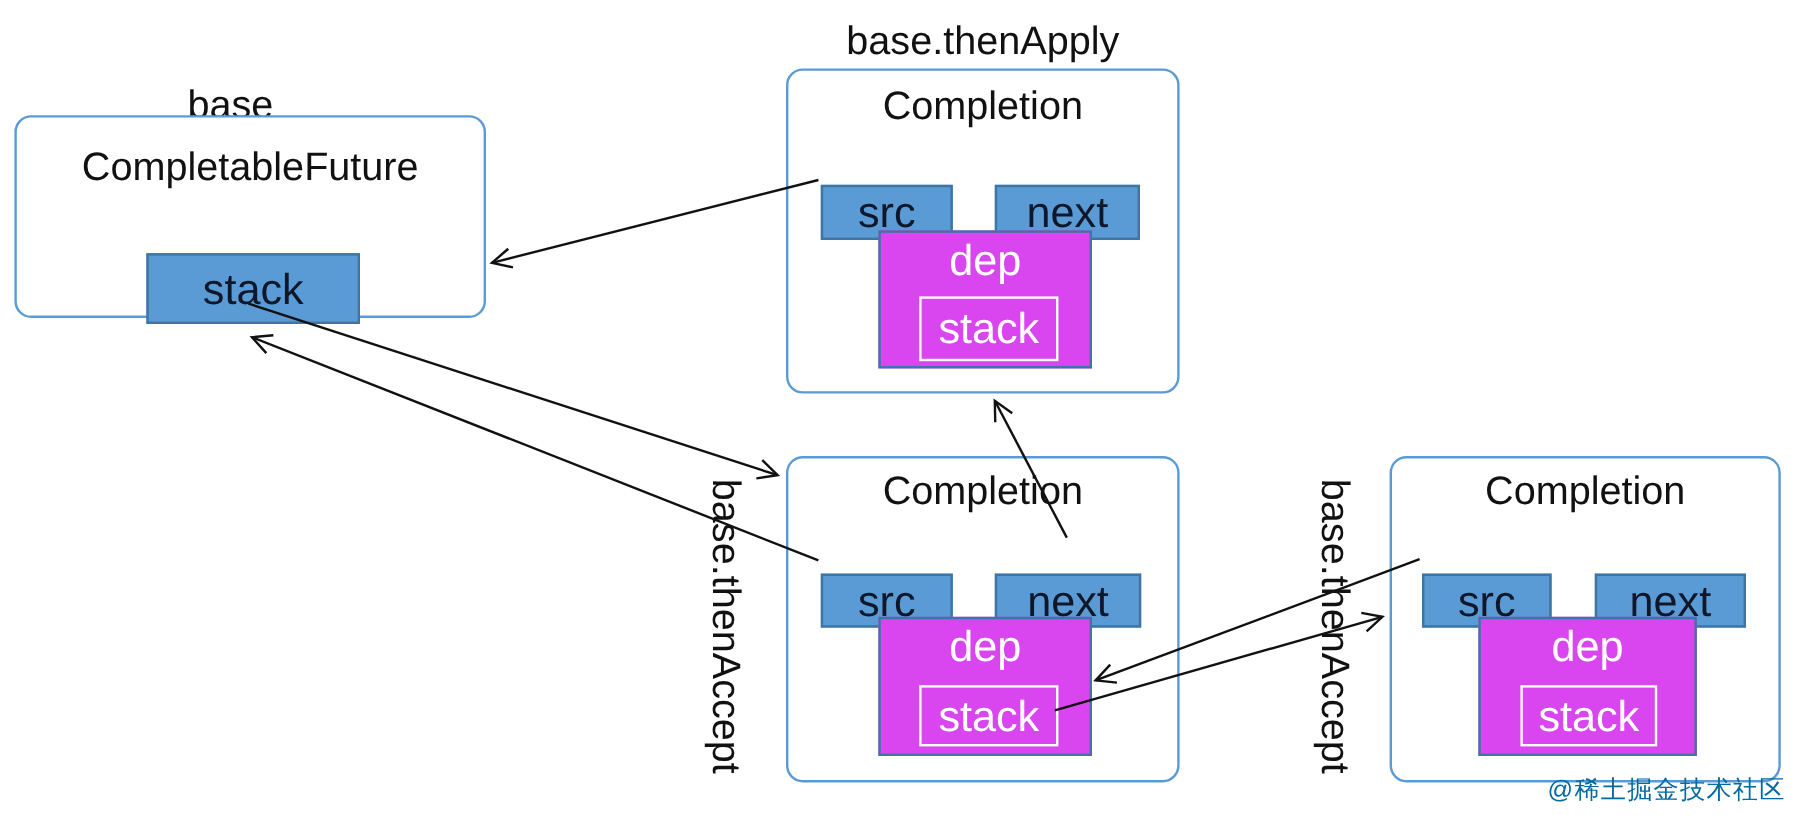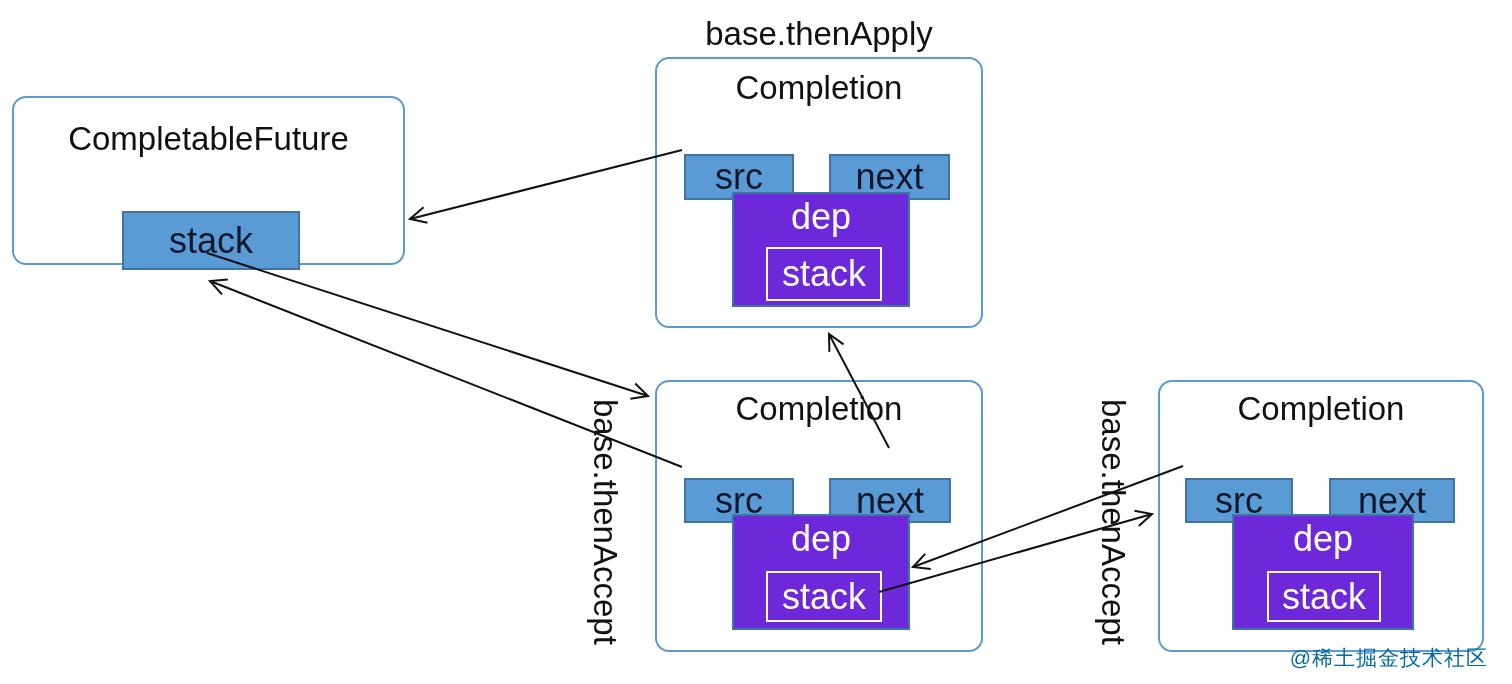--- a/index.html
+++ b/index.html
@@ -62,21 +62,21 @@
     border: 2px solid #3f74a3;
     color: #0f172a;
     font-size: 36px;
     display: flex;
     align-items: center;
     justify-content: center;
     margin-top: 28px;
   }
   .dep-box {
     position: absolute;
-    background: #6d28d9;
+    background: #d946ef;
     border: 2px solid #3f74a3;
     text-decoration: underline;
   }
   .dep-label {
     position: absolute;
     top: 2px;
     left: 0;
     width: 100%;
     text-align: center;
     color: #ffffff;
@@ -109,20 +109,21 @@
     color: #0369a1;
     z-index: 11;
     white-space: nowrap;
   }
 </style>
 </head>
 <body>
 
 <div class="canvas">
 
+  <div class="float-title" style="left:12px; top:56px; width:360px;">base</div>
 
   <div class="node" style="left:12px; top:96px; width:393px; height:169px; border-radius:14px;">
     <div class="node-title" style="top:22px;">CompletableFuture</div>
     <div class="field" style="left:108px; top:85px; width:178px; height:59px;">stack</div>
   </div>
 
   <div class="float-title" style="left:655px; top:3px; width:328px;">base.thenApply</div>
 
   <div class="node" style="left:655px; top:57px; width:328px; height:271px;">
     <div class="node-title" style="top:10px;">Completion</div>

